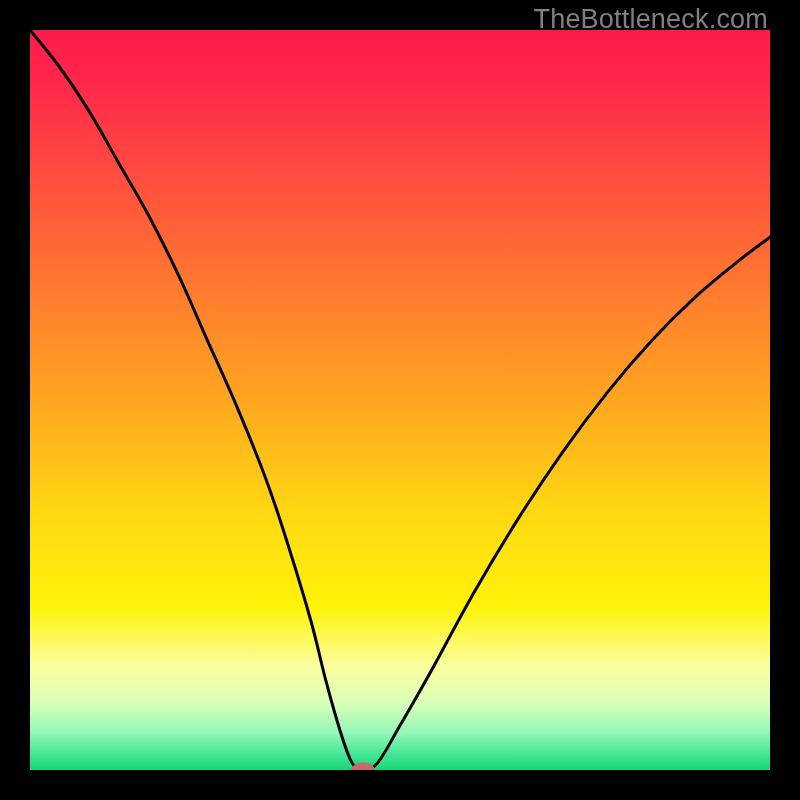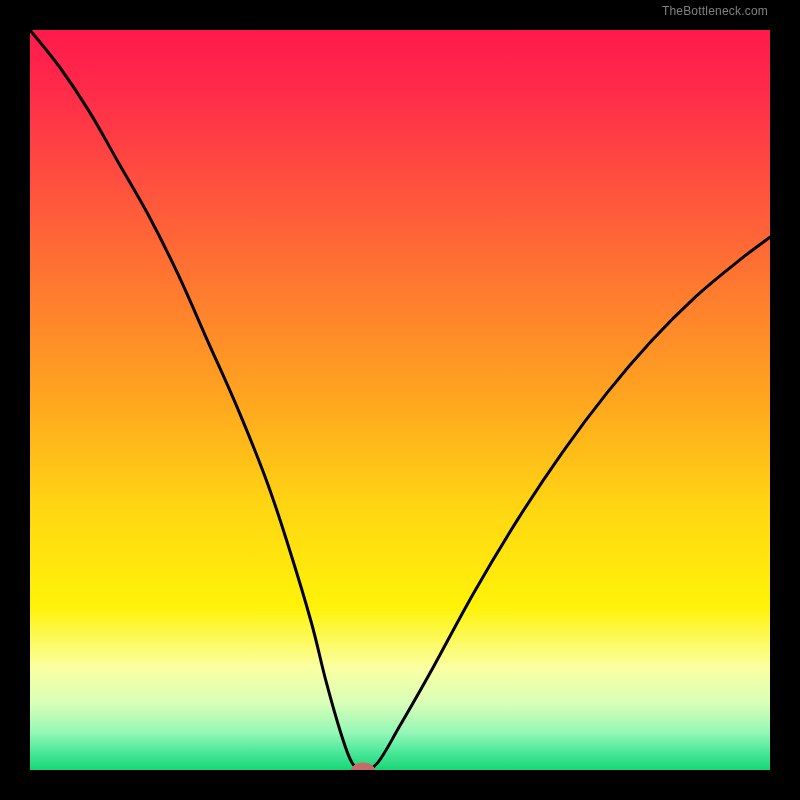--- a/index.html
+++ b/index.html
@@ -22,21 +22,21 @@
     top: 30px;
     width: 740px;
     height: 740px;
     overflow: hidden;
   }
   .watermark {
     position: absolute;
     top: 4px;
     right: 32px;
     color: #808080;
-    font-size: 12px;
+    font-size: 27px;
     font-weight: 500;
     letter-spacing: 0.2px;
     z-index: 20;
   }
   svg.bg {
     position: absolute;
     inset: 0;
     width: 740px;
     height: 740px;
     display: block;

